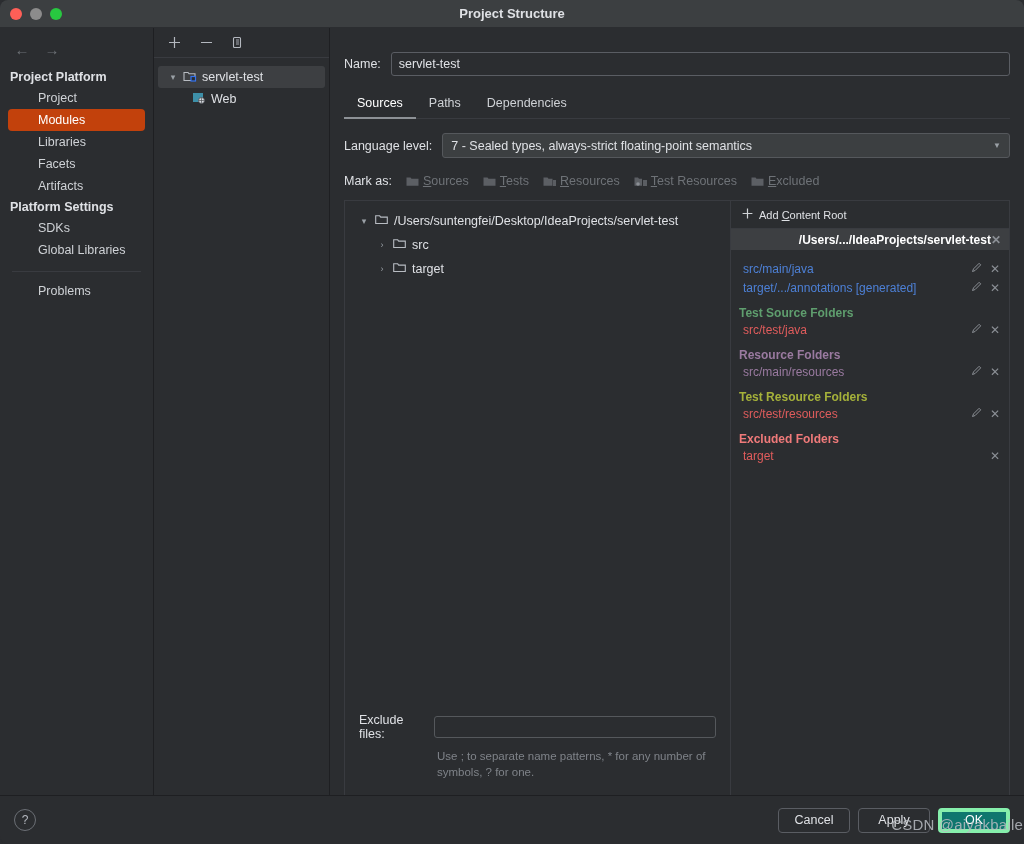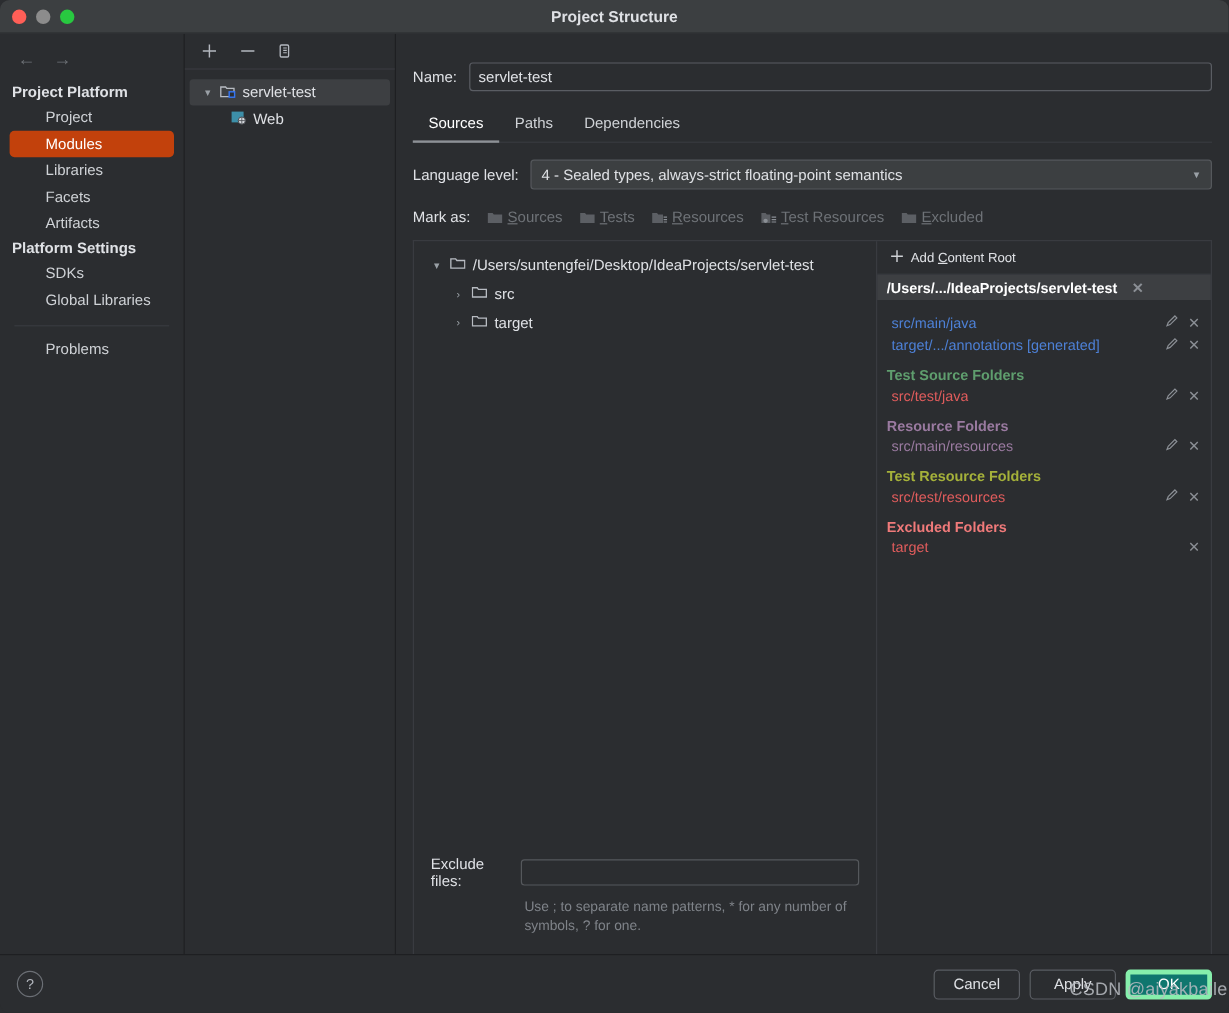--- a/index.html
+++ b/index.html
@@ -174,23 +174,23 @@
   }
 
   .rootpane { width: 278px; flex: none; display: flex; flex-direction: column; }
   .addroot {
     display: flex; align-items: center; gap: 6px;
     height: 28px; padding-left: 11px;
     font-size: 11px; color: #dfe1e5;
     border-bottom: 1px solid #393b40;
   }
   .roothdr {
-    display: flex; align-items: center; justify-content: flex-start;
+    display: flex; align-items: center; justify-content: flex-end;
     background: #3d3f42; height: 21px; padding: 0 8px 0 8px;
-    font-size: 12px; font-weight: bold; color: #ffffff; gap: 12px;
+    font-size: 12px; font-weight: bold; color: #ffffff;
   }
   .rootbody { padding: 6px 0 0 0; }
   .cat { margin-top: 9px; }
   .cat:first-child { margin-top: 3px; }
   .cathdr { font-size: 12px; font-weight: bold; padding-left: 8px; }
   .pathrow {
     display: flex; align-items: center; justify-content: space-between;
     height: 19px; padding: 0 9px 0 12px; font-size: 12px;
   }
   .pathtxt { white-space: nowrap; overflow: hidden; text-overflow: ellipsis; }
@@ -318,21 +318,21 @@
 
       <div class="tabs">
         <div class="tab active">Sources</div>
         <div class="tab">Paths</div>
         <div class="tab">Dependencies</div>
       </div>
 
       <div class="langrow">
         <div class="lbl">Language level:</div>
         <div class="combo">
-          <span>4 - Sealed types, always-strict floating-point semantics</span>
+          <span>7 - Sealed types, always-strict floating-point semantics</span>
           <span class="caret">▼</span>
         </div>
       </div>
 
       <div class="markrow">
         <div class="lbl">Mark as:</div>
 
         <div class="markbtn">
           <span class="fldricon">
             <svg width="13" height="11" viewBox="0 0 13 11">

